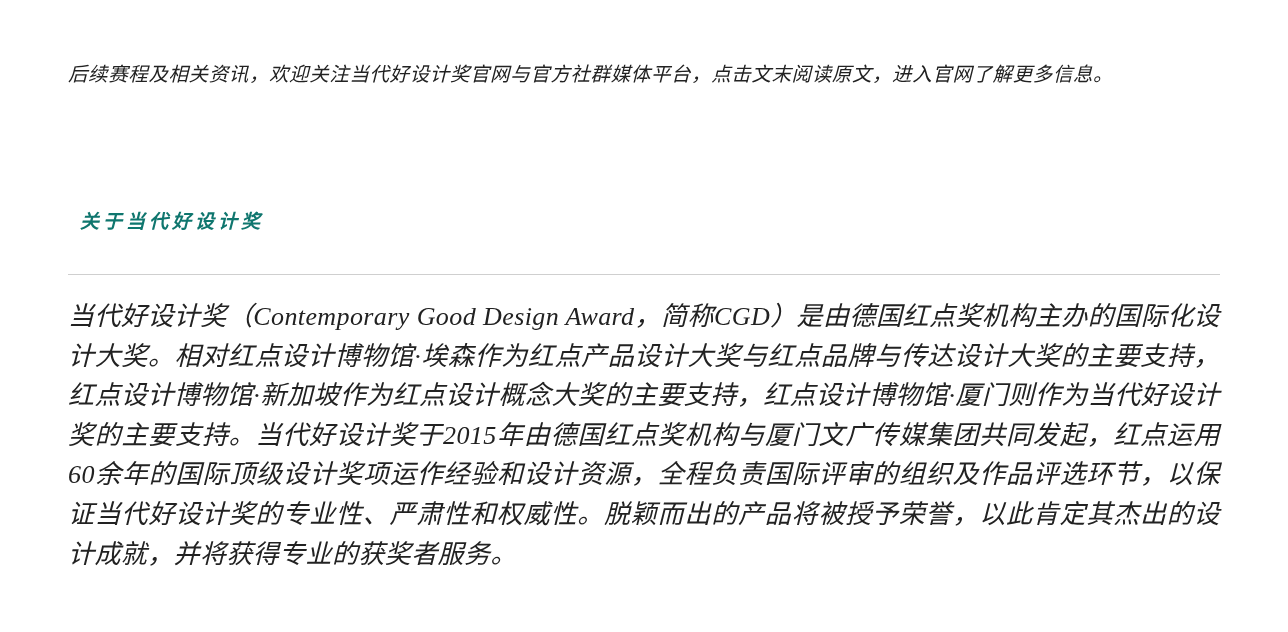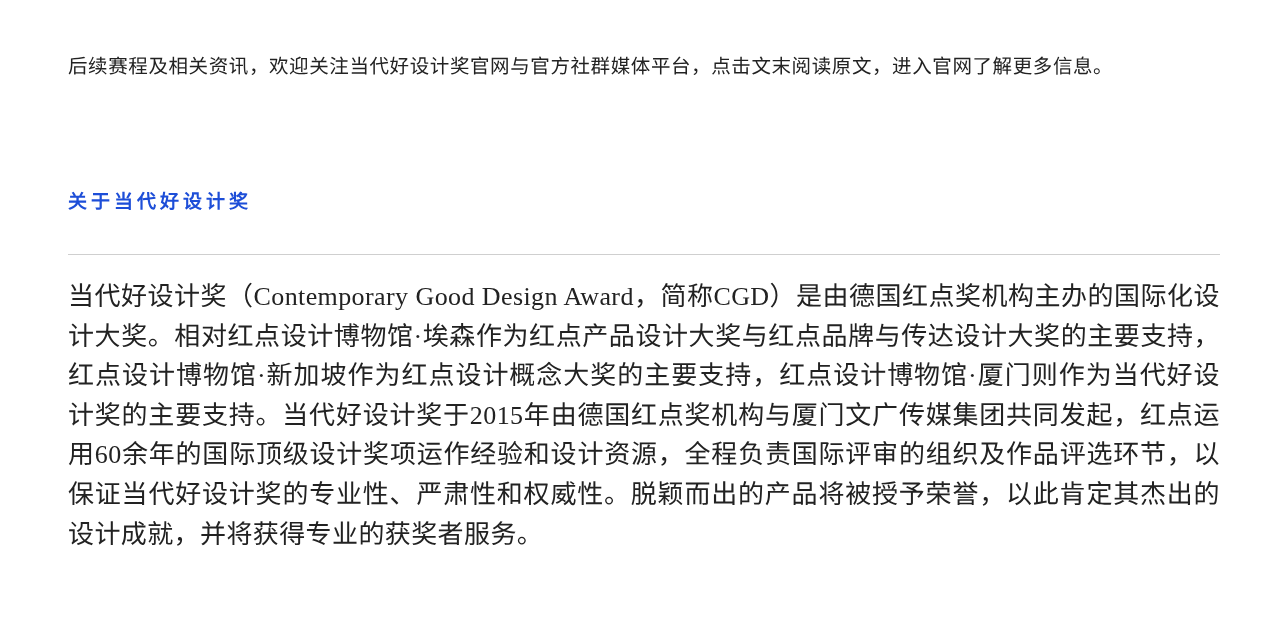--- a/index.html
+++ b/index.html
@@ -13,39 +13,40 @@
     background: #ffffff;
     font-family: "Liberation Serif", "DejaVu Serif", serif;
     color: #1a1a1a;
     overflow: hidden;
   }
   .page {
     position: relative;
     width: 1288px;
     height: 632px;
     box-sizing: border-box;
-    padding: 0 68px;
+    padding: 8px 68px;
+    font-style: italic;
   }
   .intro-paragraph {
     margin: 0;
     padding-top: 47px;
     font-size: 19.5px;
     line-height: 40px;
     text-align: justify;
     text-justify: inter-ideograph;
     letter-spacing: 0.6px;
     color: #222222;
   }
   .section-heading {
-    margin: 0;
+    margin: 12px;
     padding-top: 99px;
     font-size: 19px;
     font-weight: bold;
     letter-spacing: 4px;
-    color: #1d4ed8;
+    color: #0f766e;
   }
   .divider {
     margin-top: 41px;
     height: 1px;
     background: #cfcfcf;
     width: 100%;
   }
   .body-paragraph {
     margin: 0;
     padding-top: 22px;

